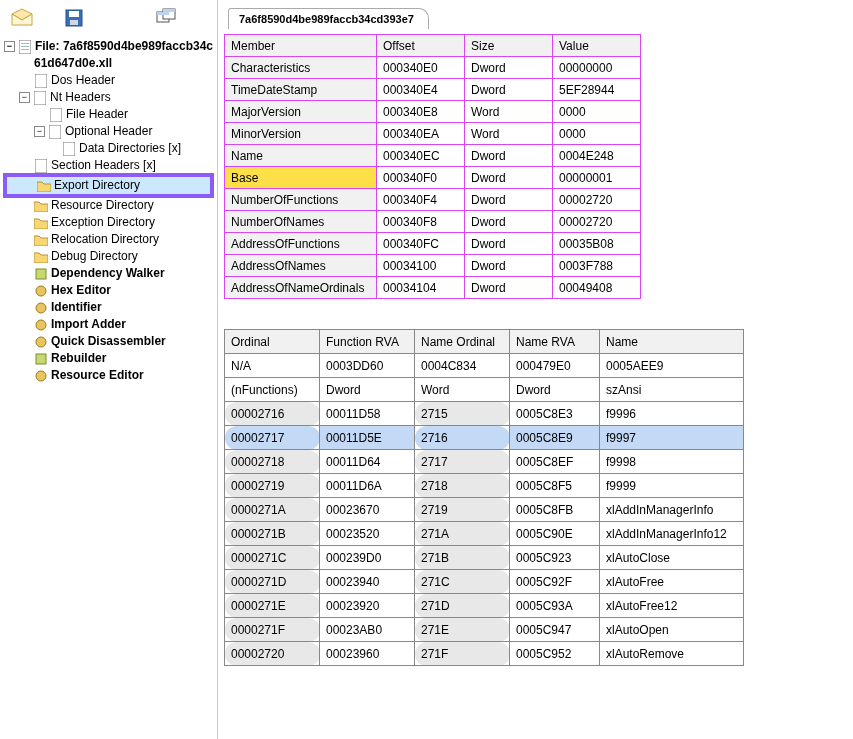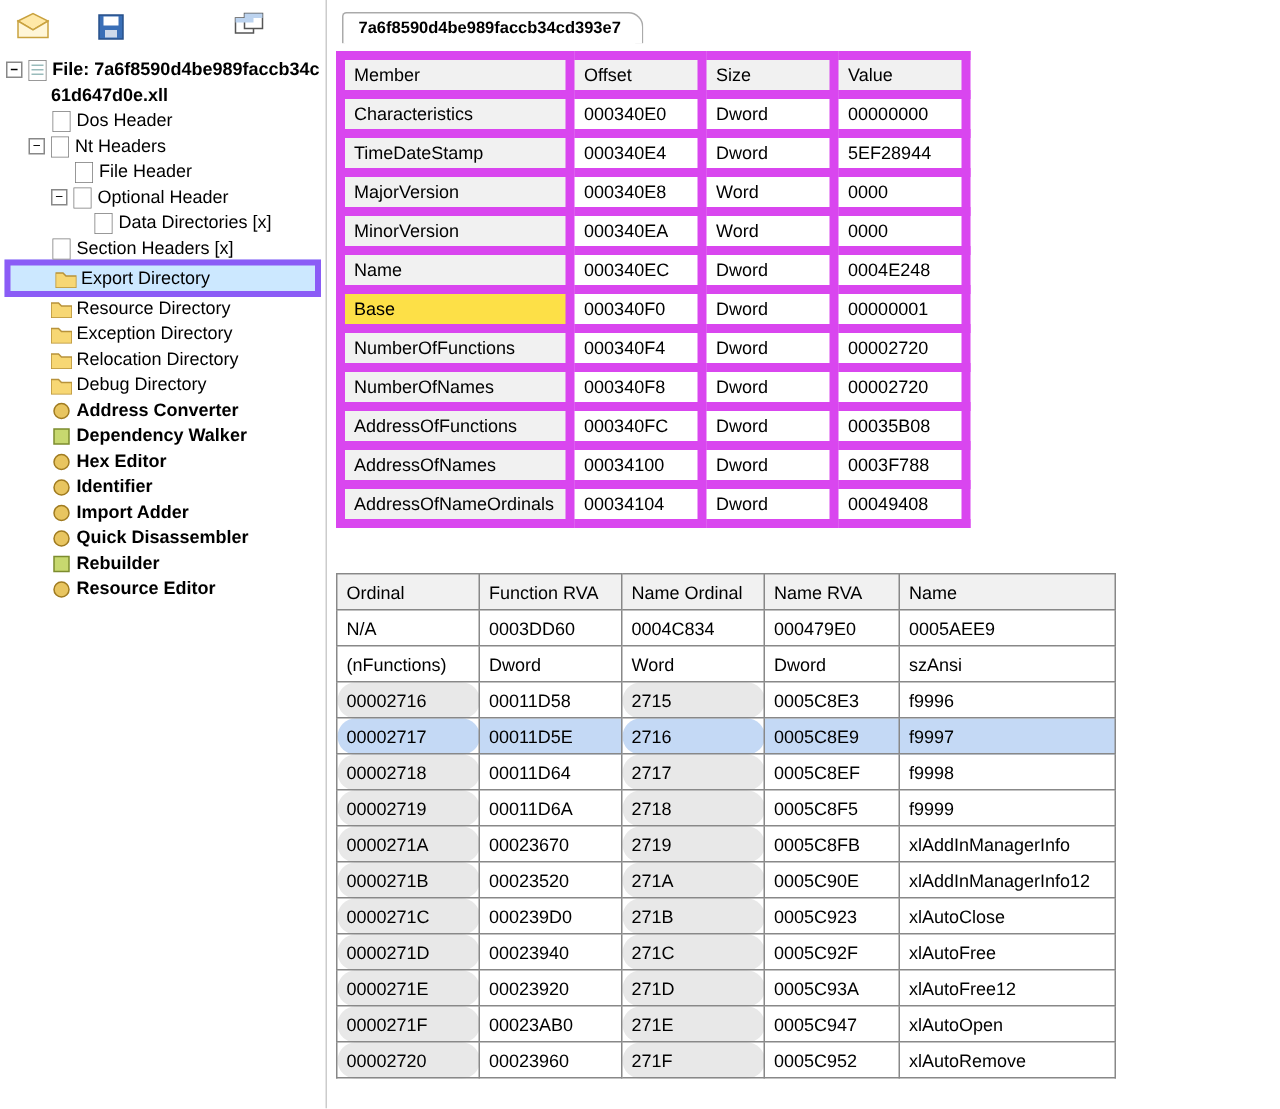--- a/index.html
+++ b/index.html
@@ -18,21 +18,21 @@
     .tree-item.selected { background: #cce8ff; border: 4px solid #8b5cf6; margin:-1px; }
     .tree-item.bold { font-weight: bold; }
     
     .right-panel { flex: 1; display: flex; flex-direction: column; background: #fff; }
     .tab-bar { display: flex; align-items: flex-end; padding-left: 10px; height: 28px; }
     .tab { padding: 4px 14px 4px 10px; border: 1px solid #aaa; border-bottom: none; border-top-left-radius: 3px; border-top-right-radius: 10px; background: #fff; font-size: 11px; font-weight:bold; margin-bottom:-1px; }
     
     .content-area { flex: 1; padding: 6px 10px 10px 6px; overflow: auto; }
     
     table.data-table { border-collapse: collapse; background: #fff; margin-bottom: 30px; }
-    table.data-table th, table.data-table td { border: 6px solid #d946ef; padding: 3px 8px 3px 6px; text-align: left; font-size: 12px; height: 22px; }
+    table.data-table th, table.data-table td { border: 1px solid #d946ef; padding: 3px 8px 3px 6px; text-align: left; font-size: 12px; height: 22px; }
     table.data-table th { background: #f1f1f1; font-weight: normal; }
     
     table.details-table { border-collapse: collapse; background: #fff; width: 520px; }
     table.details-table th, table.details-table td { border: 1px solid #888; padding: 3px 8px 3px 6px; text-align: left; font-size: 12px; height: 24px; }
     table.details-table th { background: #f1f1f1; font-weight: normal; }
     table.details-table td.shade { background: #e8e8e8; border-radius: 12px; }
     table.details-table tr.selected td { background: #c4d9f5 !important; border-right-color:#888; }
   </style>
 </head>
 <body>
@@ -191,29 +191,20 @@
               <path d="M0 2 L5 2 L7 4 L14 4 L14 12 L0 12 Z" fill="#f7d774" stroke="#b8923a"></path>
             </svg>
           </span>
           <span>Debug Directory</span>
         </div>
 
       <div class="tree-item bold">
           <span class="spacer" style="width:30px"></span>
           <span class="tree-icon">
             <svg width="14" height="14">
-              <circle cx="7" cy="7" r="5" fill="#e8c560" stroke="#a07b20"></circle>
-            </svg>
-          </span>
-          <span>Address Converter</span>
-        </div>
-      <div class="tree-item bold">
-          <span class="spacer" style="width:30px"></span>
-          <span class="tree-icon">
-            <svg width="14" height="14">
               <rect x="2" y="2" width="10" height="10" fill="#c7d86f" stroke="#7c8c2e"></rect>
             </svg>
           </span>
           <span>Dependency Walker</span>
         </div>
       <div class="tree-item bold">
           <span class="spacer" style="width:30px"></span>
           <span class="tree-icon">
             <svg width="14" height="14">
               <circle cx="7" cy="7" r="5" fill="#e8c560" stroke="#a07b20"></circle>

